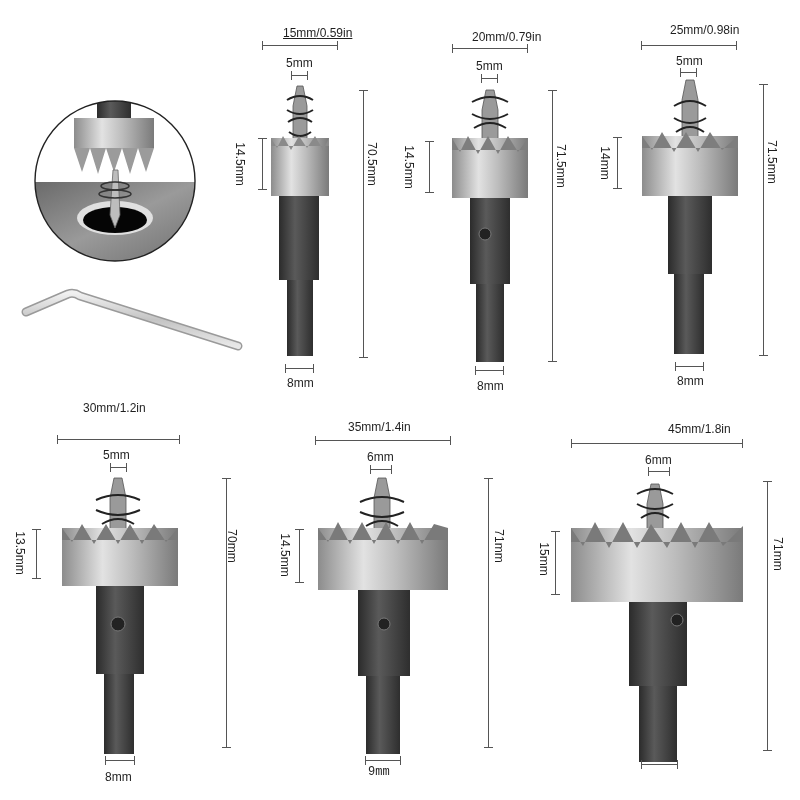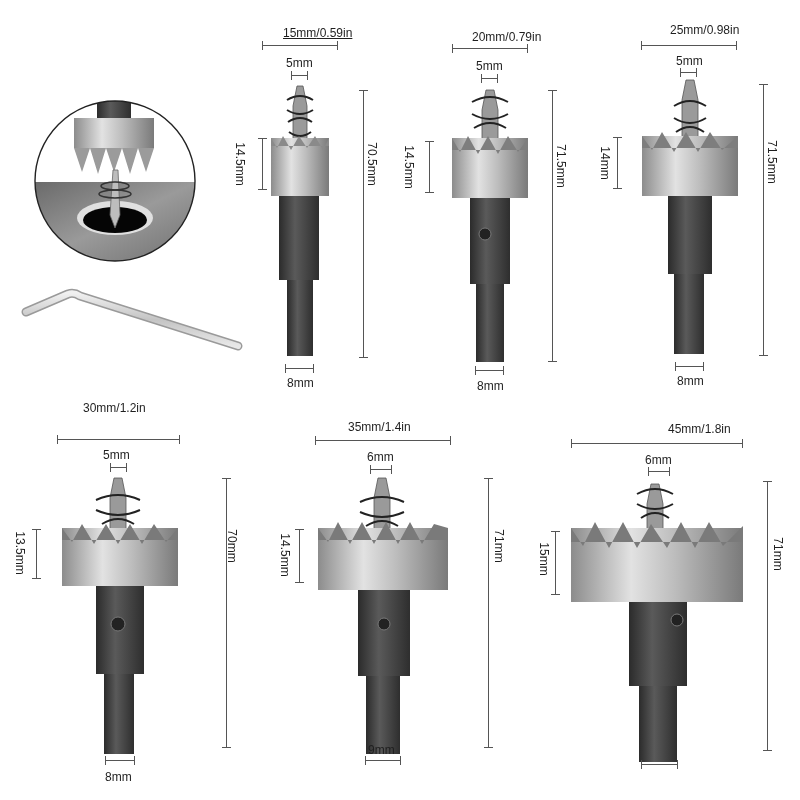--- a/index.html
+++ b/index.html
@@ -171,21 +171,21 @@
   <svg width="134" height="280" viewBox="0 0 134 280" style="left:316px;top:478px;">
     <polygon points="62,0 70,0 74,20 74,64 58,64 58,20" fill="#9a9a9a" stroke="#555" stroke-width="0.8"></polygon>
     <path d="M44,24 Q66,14 88,24 M44,34 Q66,44 88,34 M50,48 Q66,38 82,48" fill="none" stroke="#222" stroke-width="2"></path>
     <rect x="2" y="50" width="130" height="62" fill="url(#steel)"></rect>
     <polygon points="2,50 12,64 22,44 34,66 46,44 58,66 70,44 82,66 94,44 106,66 118,46 132,50 132,62 2,62" fill="#7a7a7a"></polygon>
     <rect x="42" y="112" width="52" height="86" fill="url(#shank)"></rect>
     <circle cx="68" cy="146" r="6" fill="#222" stroke="#777" stroke-width="1"></circle>
     <rect x="50" y="198" width="34" height="78" fill="url(#shank)"></rect>
   </svg>
   <div class="hdim" style="left:365px;top:756px;width:36px;"></div>
-  <span class="lbl" style="left:368px;top:744px;">9mm</span>
+  <span class="lbl" style="left:368px;top:766px;font-family:Liberation Mono, monospace;">9mm</span>
 </div>
 
 <div class="abs" style="left:0;top:0;">
   <span class="lbl" style="left:620px;top:423px;margin-left:48px;"><span>45mm</span><span>/1.8in</span></span>
   <div class="hdim" style="left:571px;top:439px;width:172px;"></div>
   <span class="lbl" style="left:645px;top:454px;">6mm</span>
   <div class="hdim" style="left:648px;top:467px;width:22px;"></div>
   <div class="vdim" style="left:551px;top:531px;height:64px;"></div>
   <span class="vlbl cw" style="left:527px;top:553px;">15mm</span>
   <div class="vdim" style="left:763px;top:481px;height:270px;"></div>

